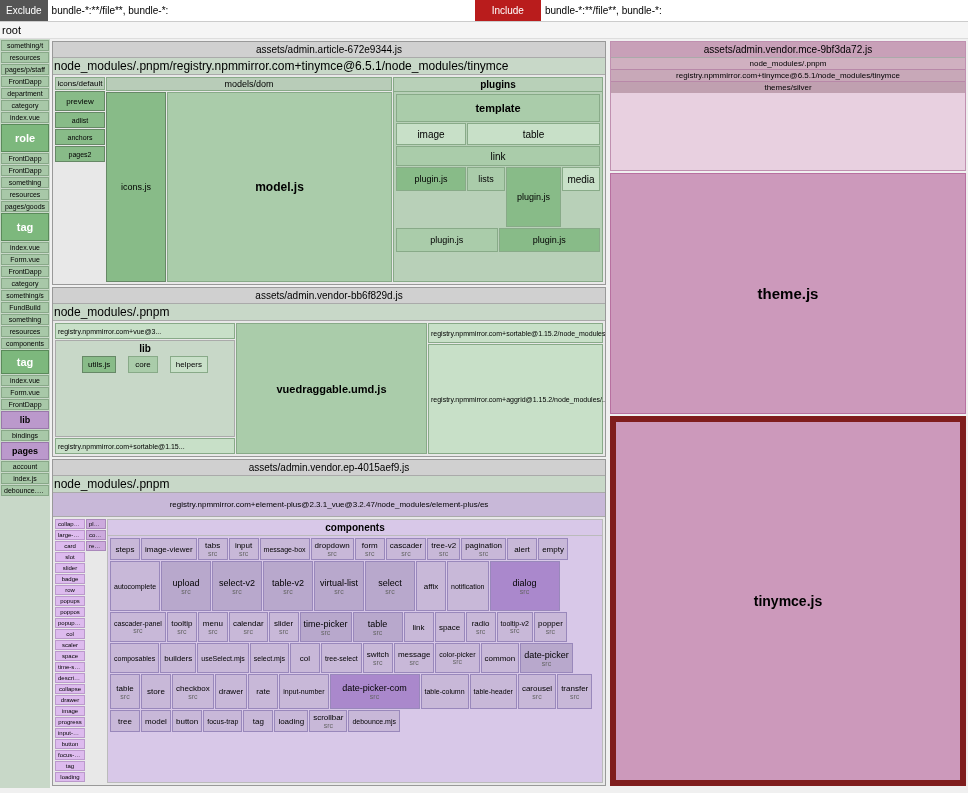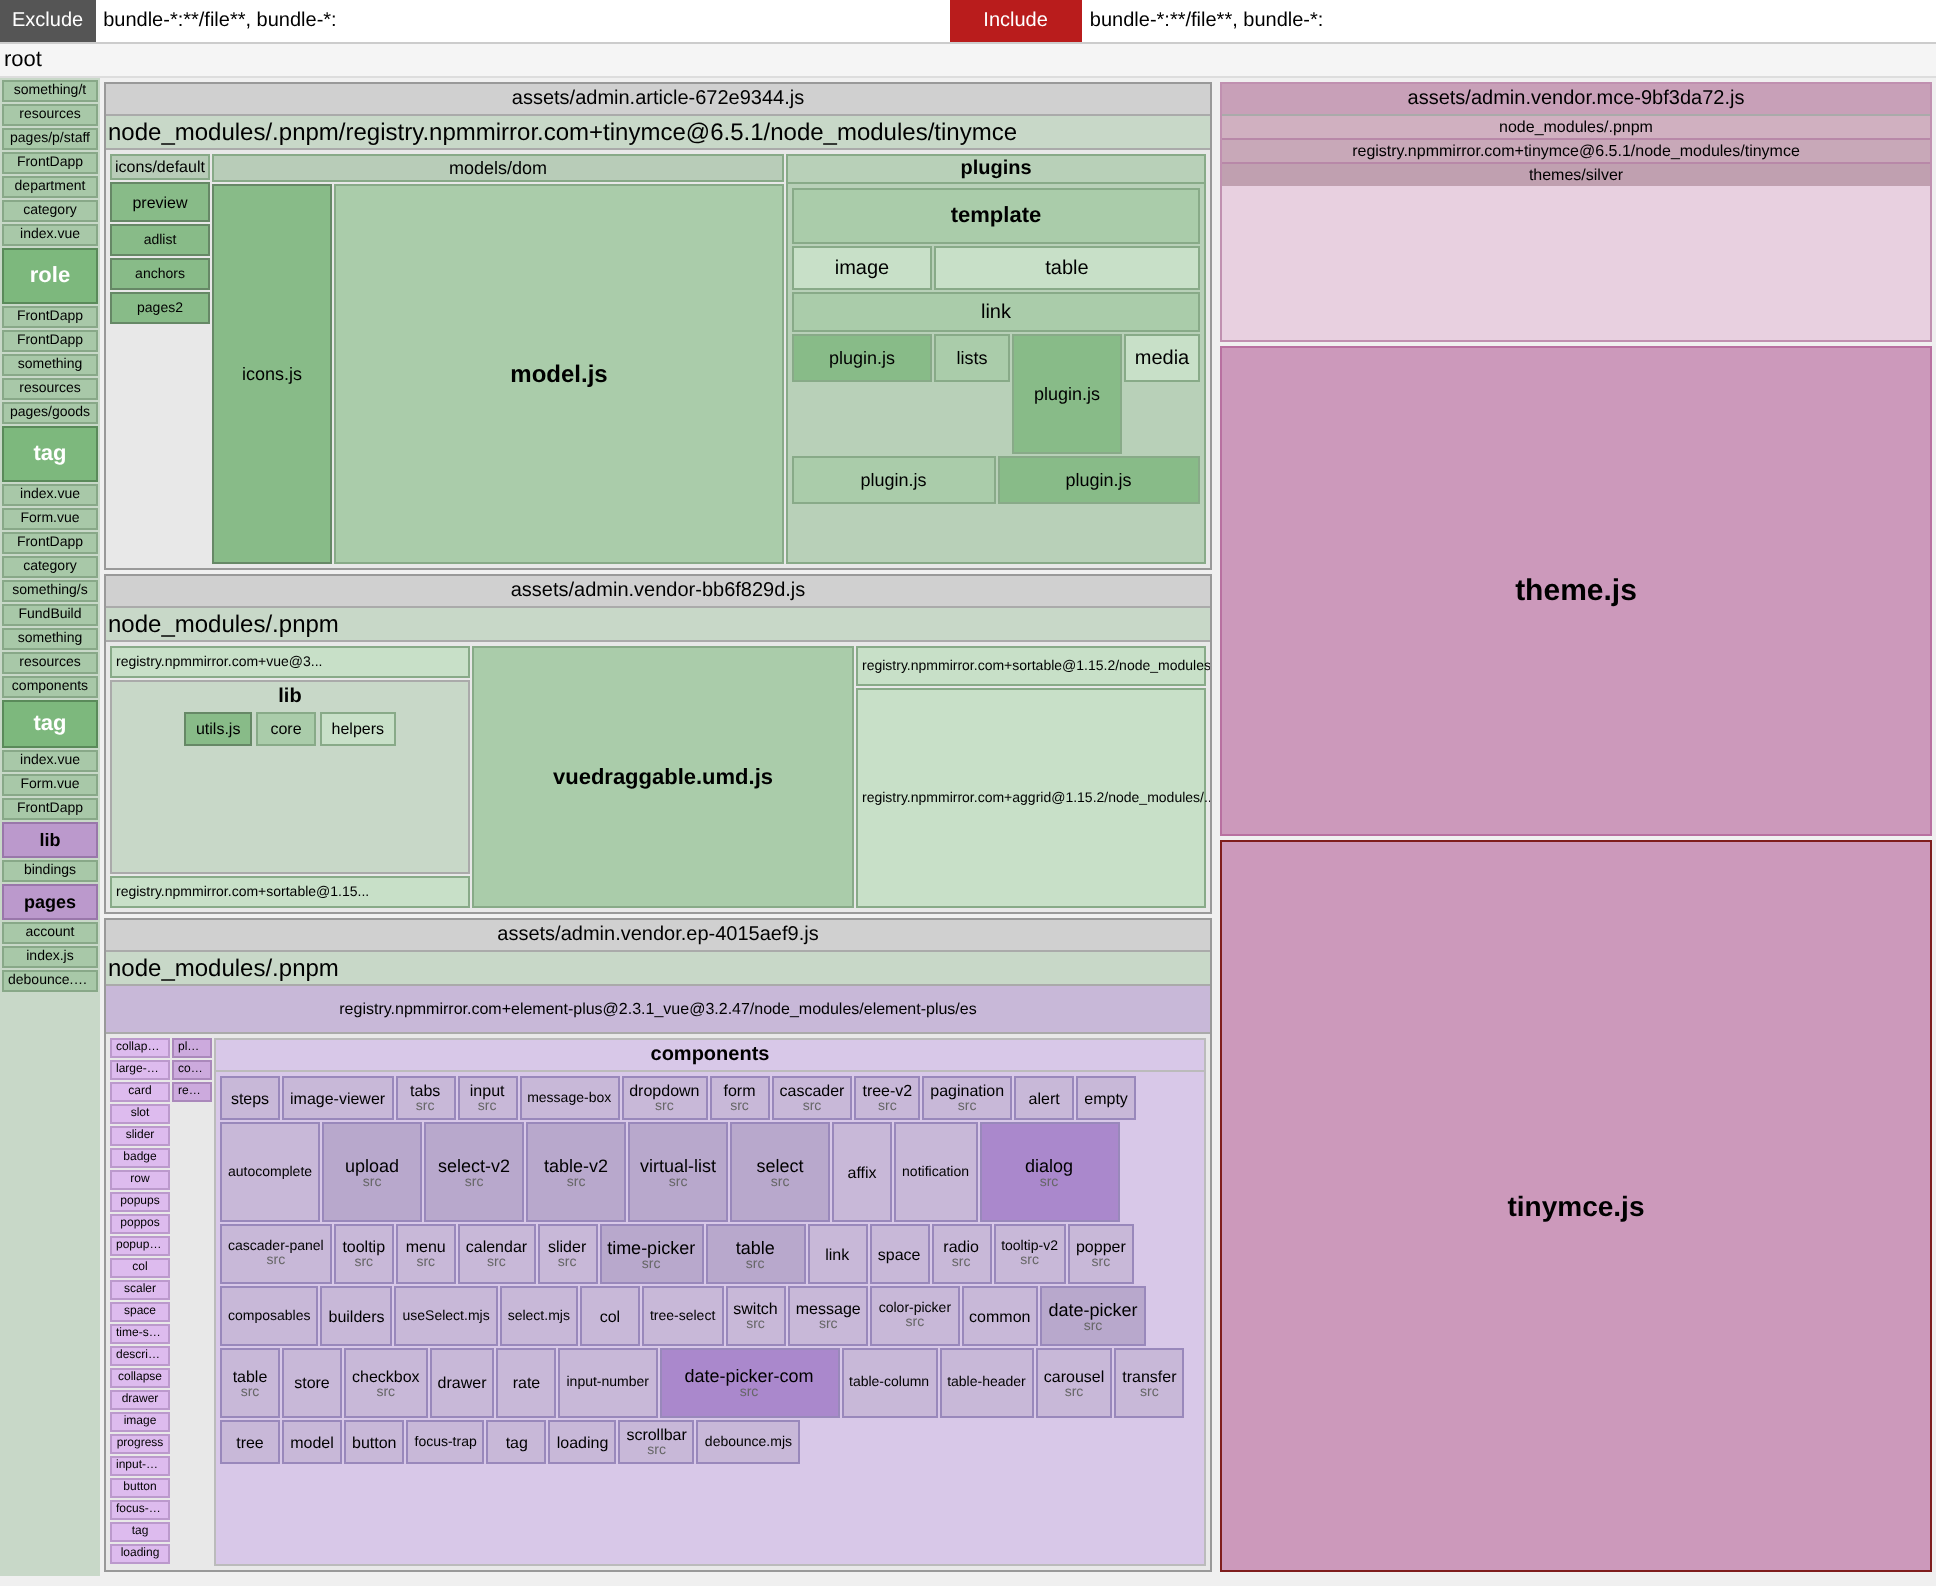--- a/index.html
+++ b/index.html
@@ -124,21 +124,21 @@
       padding: 2px;
     }
     .lib-title {
       font-size: 10px;
       font-weight: bold;
       text-align: center;
       margin-bottom: 2px;
     }
     .lib-items {
       display: flex;
-      gap: 2px;
+      gap: 12px;
     }
 
     .ep-components-area {
       flex: 1;
       border: 1px solid #bbb;
       background: #d8c8e8;
       display: flex;
       flex-direction: column;
     }
 
@@ -739,17 +739,17 @@
 
     <div class="bundle-block right-bundle" style="height:130px;">
       <div class="bundle-title" style="background:#c8a0b8;">assets/admin.vendor.mce-9bf3da72.js</div>
       <div style="font-size:8px;text-align:center;padding:1px;background:#d0b0c0;border-bottom:1px solid #b888a8;">node_modules/.pnpm</div>
       <div style="font-size:8px;text-align:center;padding:1px;background:#c8a8b8;border-bottom:1px solid #b888a8;">registry.npmmirror.com+tinymce@6.5.1/node_modules/tinymce</div>
       <div style="font-size:8px;text-align:center;padding:1px;background:#c0a0b0;">themes/silver</div>
     </div>
 
     <div class="c-pink theme-js-cell" style="flex:2;border:1px solid #b870a0;">theme.js</div>
 
-    <div class="c-pink tinymce-js-cell" style="flex:3;border:1px solid #7f1d1d;">tinymce.js</div>
+    <div class="c-pink tinymce-js-cell" style="flex:3;border:6px solid #7f1d1d;">tinymce.js</div>
 
   </div>
 
 </div>
 
 </body></html>

